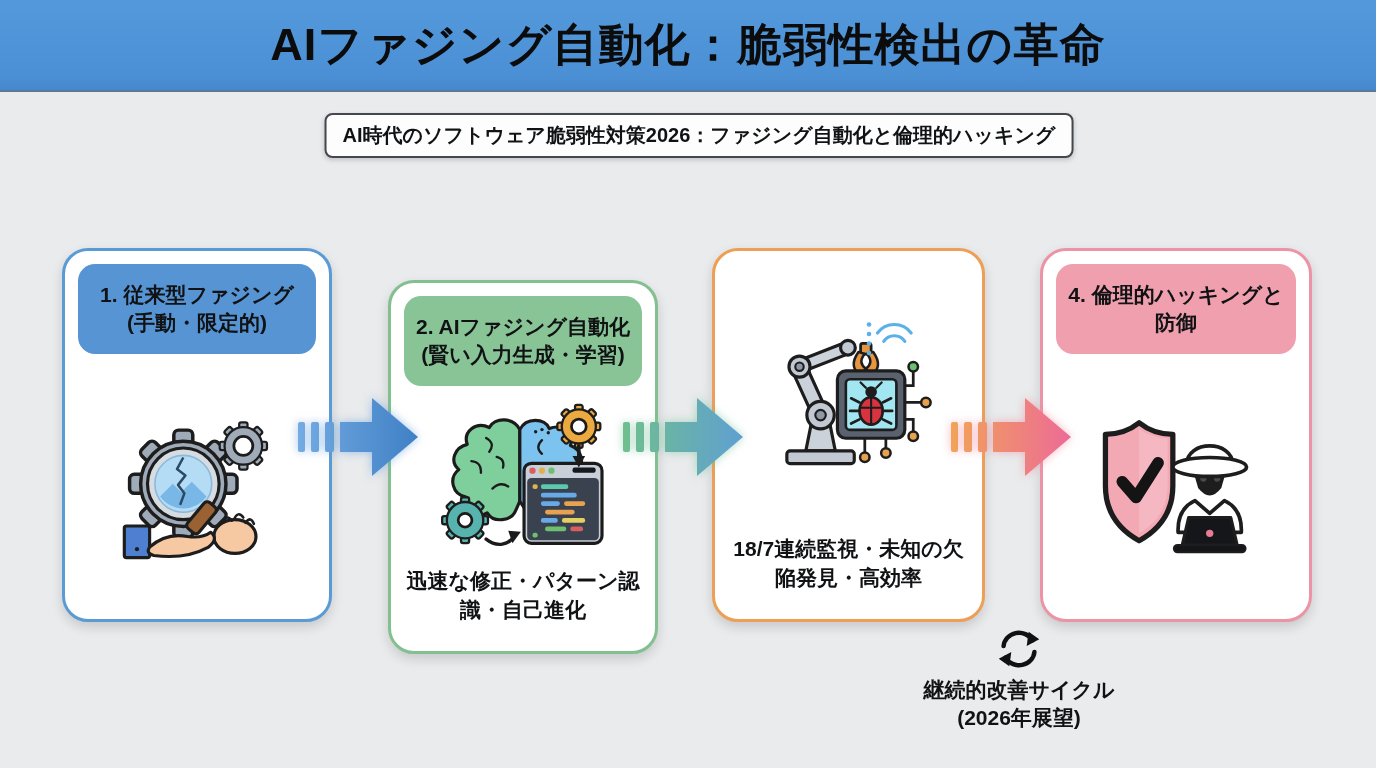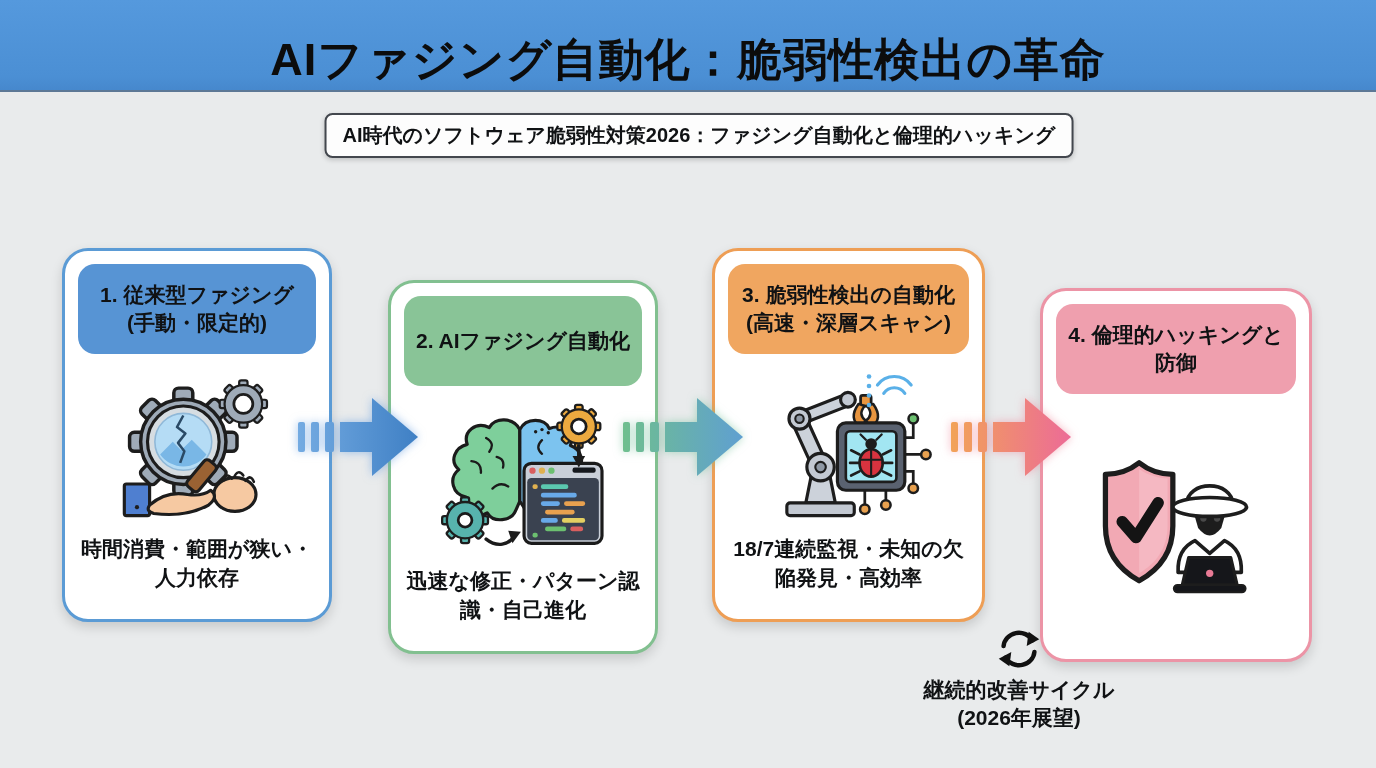--- a/index.html
+++ b/index.html
@@ -7,21 +7,21 @@
     width:1376px;height:768px;position:relative;overflow:hidden;
     background:#e9ebec;
     font-family:"Liberation Sans","DejaVu Sans",sans-serif;
     color:#101214;
   }
   
   .page-header{
     position:absolute;top:0;left:0;width:1376px;height:90px;
     background:linear-gradient(180deg,#5599dd 0%,#4b8fd4 85%,#4688cd 100%);
     border-bottom:2px solid #5d7895;
-    display:flex;align-items:flex-end;justify-content:center;
+    display:flex;align-items:center;justify-content:center;
   }
   .page-title{
     font-size:45px;font-weight:900;color:#0c0c0c;letter-spacing:1px;white-space:nowrap;
   }
   
   .subtitle-box{
     position:absolute;top:113px;left:50%;transform:translateX(-50%);
     background:#fdfdfd;border:2px solid #43474e;border-radius:8px;
     padding:7px 16px;font-size:20px;font-weight:700;white-space:nowrap;
     box-shadow:0 2px 5px rgba(0,0,0,0.18);
@@ -30,21 +30,21 @@
   
   .card{
     position:absolute;top:248px;height:374px;background:#ffffff;
     border:3px solid var(--accent);border-radius:26px;box-sizing:border-box;
     box-shadow:0 5px 12px rgba(0,0,0,0.15);
     display:flex;flex-direction:column;align-items:center;
   }
   .card-0{left:62px;width:270px;}
   .card-1{left:388px;width:270px;margin-top:32px;}
   .card-2{left:712px;width:273px;}
-  .card-3{left:1040px;width:272px;margin-top:40px;}
+  .card-3{left:1040px;width:272px;}
   .card-header{
     margin:13px 13px 0;align-self:stretch;
     background:var(--header-fill);border-radius:17px;
     min-height:90px;box-sizing:border-box;padding:9px 6px;
     display:flex;flex-direction:column;justify-content:center;
     text-align:center;font-size:21px;font-weight:800;line-height:1.32;color:#101214;
   }
   .card-icon{flex:1;display:flex;align-items:center;justify-content:center;}
   .card-icon svg{width:182px;height:158px;}
   .card-caption{
@@ -112,26 +112,26 @@
       <g transform="translate(97,95) rotate(40)">
         <rect x="-7" y="-4" width="14" height="32" rx="4" fill="#9a6233" stroke="#1d1d1d" stroke-width="3"></rect>
       </g>
       <ellipse cx="121" cy="122" rx="20" ry="16" fill="#f6c9a2" stroke="#1d1d1d" stroke-width="3"></ellipse>
       <path d="M110,109 q3,-9 8,-2 M120,106 q4,-9 9,-2 M131,109 q5,-7 8,1" fill="none" stroke="#1d1d1d" stroke-width="2.4" stroke-linecap="round"></path>
       <rect x="16" y="112" width="24" height="30" rx="2" fill="#4f7fd0" stroke="#1d1d1d" stroke-width="3"></rect>
       <circle cx="28" cy="134" r="2" fill="#1d1d1d"></circle>
       <path d="M40,132 Q56,118 76,122 Q90,124 98,118 Q106,124 96,132 Q74,144 44,140 Q36,138 40,132 Z" fill="#f6c9a2" stroke="#1d1d1d" stroke-width="3" stroke-linejoin="round"></path>
     </svg>
   </div>
-  <div class="card-caption">時間消費・範囲が狭い・人力依存</div>
 </div>
 
 <div class="card card-1" style="--accent: #82c090; --header-fill: #89c497;">
   <div class="card-header">
     <div>2. AIファジング自動化</div>
+    <div>(賢い入力生成・学習)</div>
   </div>
   <div class="card-icon">
     <svg viewBox="0 0 170 150">
       <path d="M82,30 C76,18 58,18 53,28 C40,22 28,32 32,44 C20,47 15,60 24,68 C14,76 18,92 31,94 C29,106 41,115 51,109 C57,119 74,117 78,107 L82,98 Z" fill="#7ecf9b" stroke="#1b1b1b" stroke-width="3" stroke-linejoin="round"></path>
       <path d="M82,30 C88,18 106,19 110,29 C123,24 134,34 130,45 C141,49 144,62 136,69 C144,77 140,91 128,93 C130,103 120,111 111,106 C106,114 90,113 86,104 L82,98 Z" fill="#7cc3ef" stroke="#1b1b1b" stroke-width="3" stroke-linejoin="round"></path>
       <path d="M50,38 q9,5 3,13 M36,60 q10,1 9,11 M56,86 q7,-7 15,-2 M60,56 q8,2 6,10 M103,40 q-7,7 0,13 M121,64 q-9,3 -6,12 M99,84 q6,4 12,0" fill="none" stroke="#1b1b1b" stroke-width="2.2" stroke-linecap="round"></path>
       <circle cx="97" cy="32" r="1.6" fill="#1b1b1b"></circle>
         <circle cx="103" cy="30" r="1.6" fill="#1b1b1b"></circle>
         <circle cx="109" cy="33" r="1.6" fill="#1b1b1b"></circle>
       <rect x="86" y="62" width="74" height="76" rx="7" fill="#c9cfd8" stroke="#1b1b1b" stroke-width="3"></rect>
@@ -160,24 +160,20 @@
       <use href="#gear8" transform="translate(30,116) scale(0.64)" class="g-teal"></use>
       <circle cx="30" cy="116" r="6.5" fill="#ffffff" stroke="#1b1b1b" stroke-width="2.6"></circle>
       <path d="M50,134 C60,142 72,140 77,130" fill="none" stroke="#1b1b1b" stroke-width="3.2" stroke-linecap="round"></path>
       <polygon points="71,126 83,127 75,138" fill="#1b1b1b"></polygon>
     </svg>
   </div>
   <div class="card-caption">迅速な修正・パターン認識・自己進化</div>
 </div>
 
 <div class="card card-2" style="--accent: #ee9e55; --header-fill: #f0a660;">
-  <div class="card-header">
-    <div>3. 脆弱性検出の自動化</div>
-    <div>(高速・深層スキャン)</div>
-  </div>
   <div class="card-icon">
     <svg viewBox="0 0 170 150">
       <path d="M58,96 L38,52" stroke="#1d1d1d" stroke-width="17" stroke-linecap="round"></path>
       <path d="M58,96 L38,52" stroke="#ccd2da" stroke-width="11" stroke-linecap="round"></path>
       <path d="M38,50 L84,32" stroke="#1d1d1d" stroke-width="14" stroke-linecap="round"></path>
       <path d="M38,50 L84,32" stroke="#ccd2da" stroke-width="8" stroke-linecap="round"></path>
       <circle cx="38" cy="50" r="10" fill="#c3c9d2" stroke="#1d1d1d" stroke-width="3"></circle>
       <circle cx="38" cy="50" r="4" fill="#8f98a4" stroke="#1d1d1d" stroke-width="2"></circle>
       <circle cx="84" cy="32" r="7" fill="#c3c9d2" stroke="#1d1d1d" stroke-width="3"></circle>
       <path d="M44,130 L50,100 H66 L72,130 Z" fill="#ccd2da" stroke="#1d1d1d" stroke-width="3" stroke-linejoin="round"></path>

